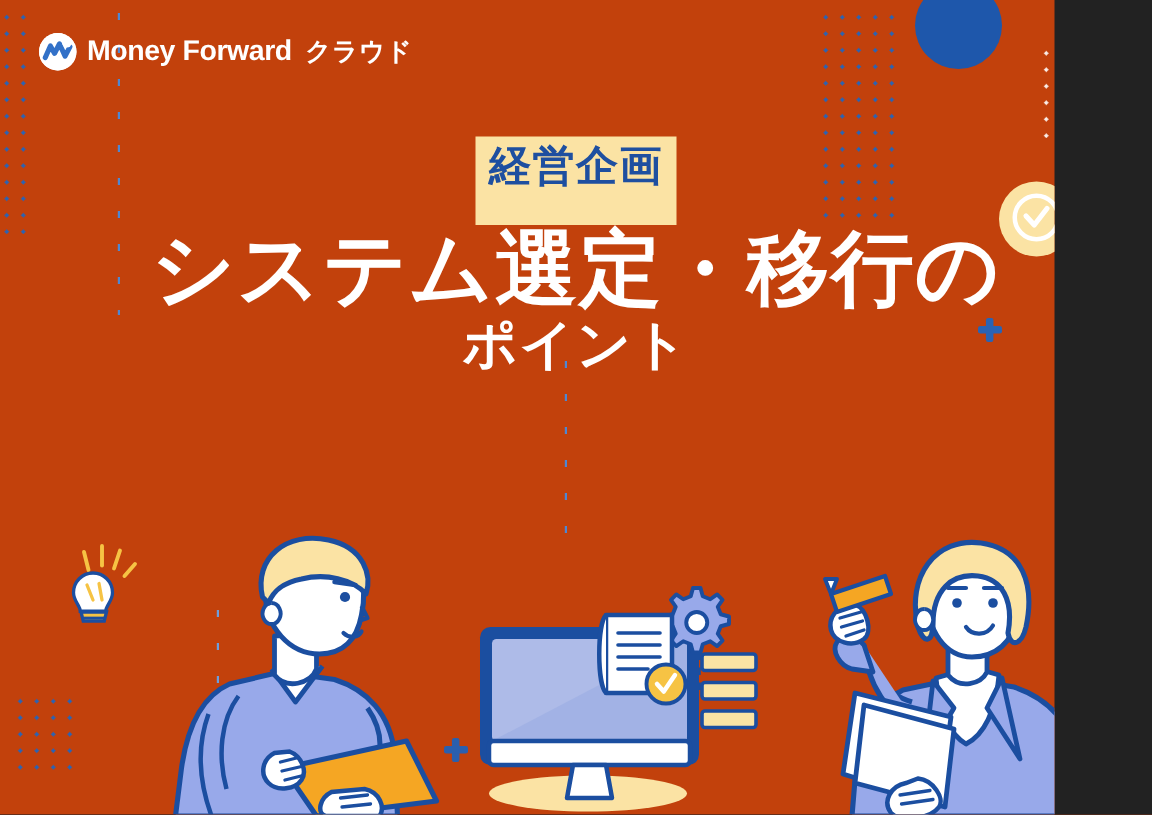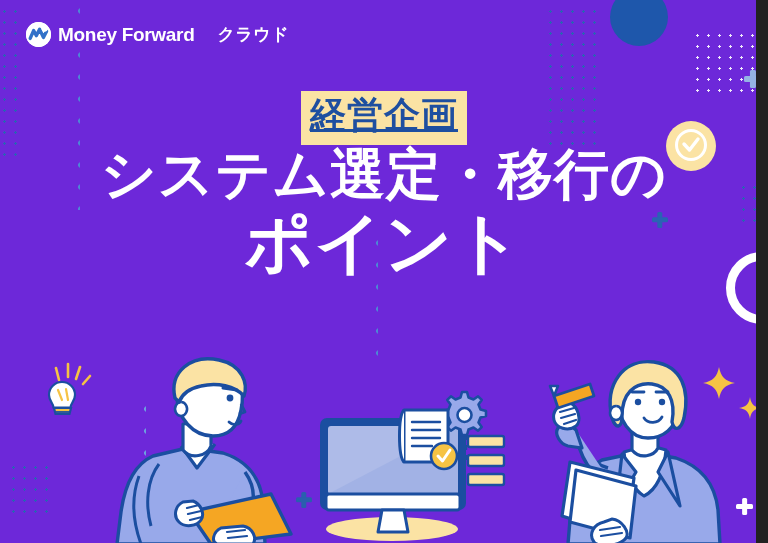--- a/index.html
+++ b/index.html
@@ -1,20 +1,20 @@
 <!DOCTYPE html>
 <html lang="ja"><head>
 <meta charset="utf-8">
 <style>
   html,body{margin:0;padding:0;background:#222;}
   #stage{
     position:relative;
-    width:756px;height:543px;
+    width:703px;height:543px;
     overflow:hidden;
-    background:#6d28d9;
+    background:#c2410c;
     font-family:"Liberation Sans","DejaVu Sans",sans-serif;
     -webkit-font-smoothing:antialiased;
   }
 
   
   .deco{position:absolute;pointer-events:none;}
 
   .dotgrid{
     background-image:radial-gradient(currentColor 1.3px, transparent 1.4px);
     background-size:11px 11px;
@@ -43,53 +43,52 @@
   }
   #logo .mark{
     width:25px;height:25px;border-radius:50%;background:#fff;
     position:relative;flex:none;
   }
   #logo .mark svg{position:absolute;left:0;top:0;}
   #logo .wordmark{
     font-size:19px;font-weight:700;letter-spacing:-.3px;white-space:nowrap;
   }
   #logo .cloud{
-    font-size:17px;font-weight:700;letter-spacing:.5px;white-space:nowrap;margin-left:16px;
+    font-size:17px;font-weight:700;letter-spacing:.5px;white-space:nowrap;margin-left:2px;
   }
 
   
   #headline{position:absolute;left:0;top:82px;width:768px;text-align:center;}
 
   .line1{
     color:#ffffff;font-size:30px;font-weight:700;letter-spacing:1px;
     line-height:1.25;white-space:nowrap;
   }
 
   .line2{
     margin-top:9px;
     display:flex;align-items:center;justify-content:center;gap:10px;
     white-space:nowrap;
   }
   .hl-box{
     background:#fbe3a4;color:#1e4fa0;
-    font-size:36px;font-weight:900;letter-spacing:1px;
-    padding:4px 9px 10px;line-height:1.12;
+    font-size:28px;font-weight:900;letter-spacing:1px;
+    padding:4px 9px 24px;line-height:1.12;
     display:inline-block;
-    text-decoration:underline;
   }
   .line2-rest{
     color:#ffffff;font-size:37px;font-weight:900;letter-spacing:1px;line-height:1.1;
   }
 
   .line3{
     color:#ffffff;font-size:55px;font-weight:900;letter-spacing:1px;
     line-height:1.08;white-space:nowrap;
   }
   .line4{
-    color:#ffffff;font-size:67px;font-weight:900;letter-spacing:1px;
+    color:#ffffff;font-size:36px;font-weight:900;letter-spacing:1px;
     line-height:1.12;white-space:nowrap;
   }
 
   
   .illus{position:absolute;}
   svg{display:block;overflow:visible;}
 </style>
 </head>
 <body>
 

